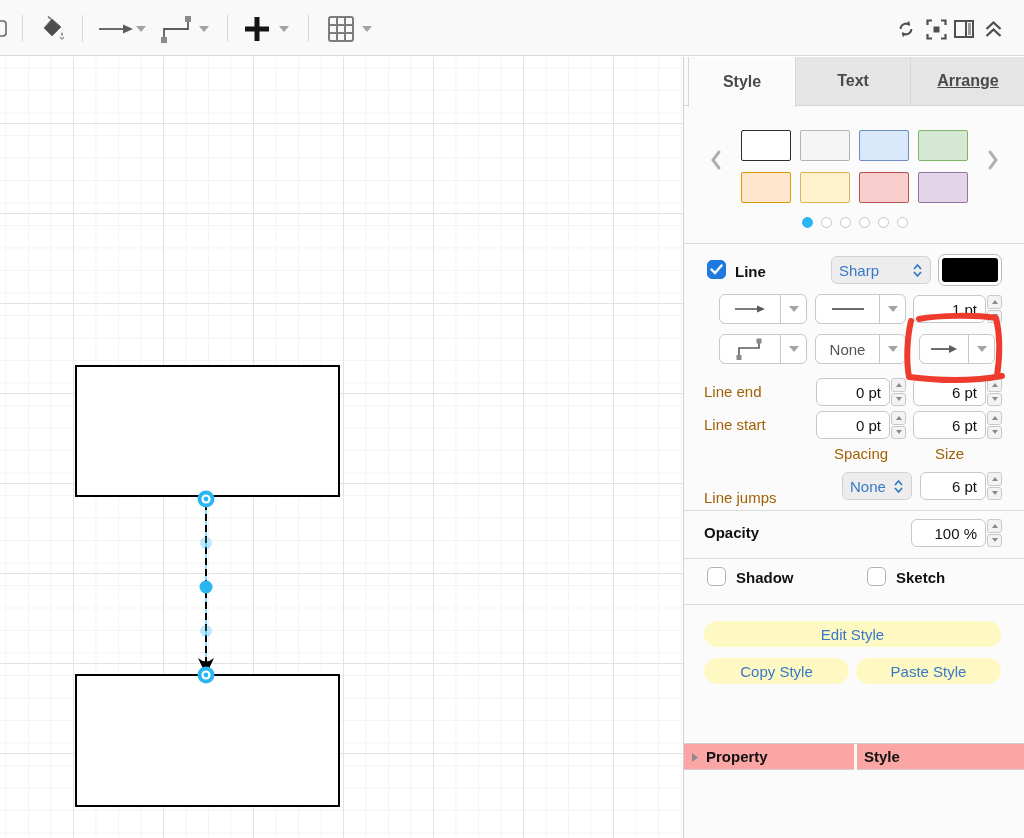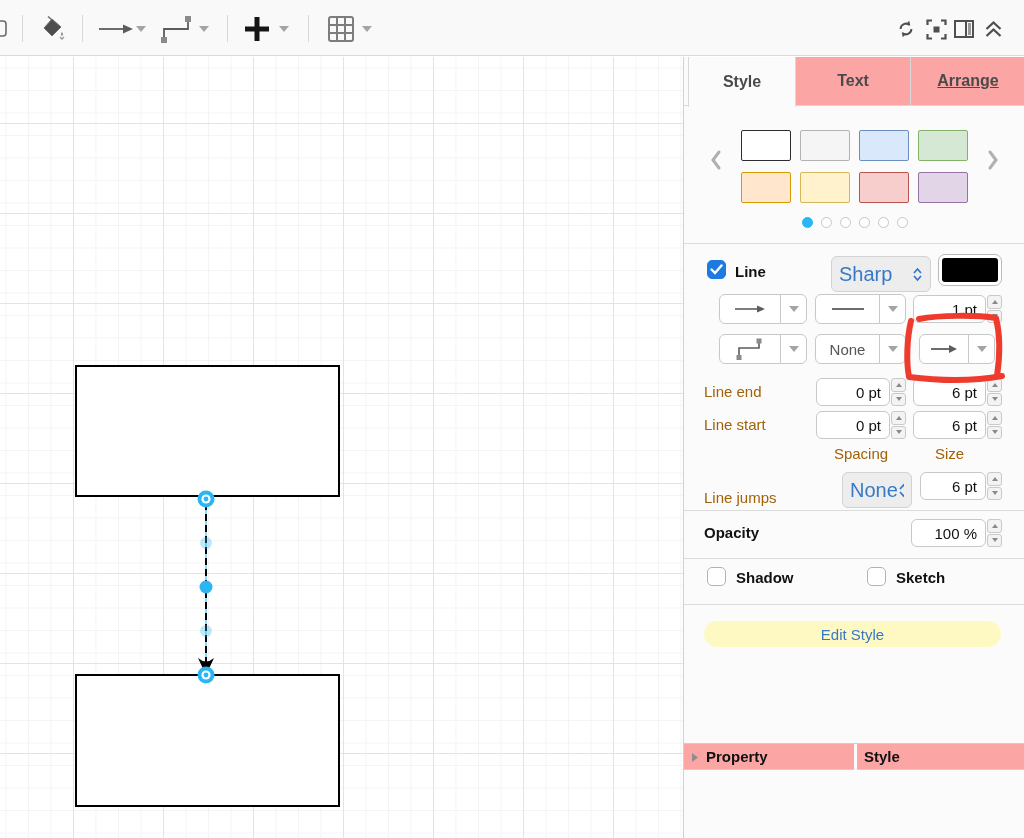--- a/index.html
+++ b/index.html
@@ -25,21 +25,21 @@
       linear-gradient(90deg, #f4f4f4 1px, transparent 1px);
     background-size:90px 90px, 90px 90px, 22.5px 22.5px, 22.5px 22.5px;
     background-position:73px 66px, 73px 66px, 5.5px 10.5px, 5.5px 10.5px; }
   .shape-rect { position:absolute; background:#fff; border:2px solid #000; }
 
   
   #panel { position:absolute; left:683px; top:57px; width:341px; height:781px;
     background:#fbfbfb; border-left:1px solid #d0d0d0; font-size:15px; color:#333; }
   .tabs { position:absolute; left:0; top:0; width:341px; height:49px;
     border-bottom:1px solid #d8d8d8; }
-  .tab { position:absolute; top:0; height:48px; background:#fca5a5;
+  .tab { position:absolute; top:0; height:48px; background:#e5e5e5;
     border-right:1px solid #d8d8d8; display:flex; align-items:center; justify-content:center;
     font-size:16px; font-weight:600; color:#4a4a4a; }
   .tab.active { height:50px; background:#fbfbfb; border-left:1px solid #d8d8d8; z-index:2; }
   .swatch { position:absolute; width:50px; height:31px; border-radius:2px; border:1.5px solid #999; }
   .nav-chev { position:absolute; width:16px; height:22px; color:#b0b0b0; }
   .dotrow { position:absolute; left:0; top:160px; width:341px; display:flex; gap:8px;
     justify-content:center; }
   .dot { width:11px; height:11px; border-radius:50%; border:1.5px solid #c6c6c6; background:#fff; }
   .dot.active { background:var(--accent,#5fc0f2); border-color:var(--accent,#5fc0f2); }
   .hr { position:absolute; left:0; width:341px; height:1px; background:#dcdcdc; }
@@ -57,23 +57,23 @@
   .tri-up { width:0; height:0; border-left:3.5px solid transparent; border-right:3.5px solid transparent;
     border-bottom:4.5px solid #8a8a8a; }
   .tri-down { width:0; height:0; border-left:3.5px solid transparent; border-right:3.5px solid transparent;
     border-top:4.5px solid #8a8a8a; }
   .split { position:absolute; height:30px; background:#fff; border:1px solid #c8c8c8;
     border-radius:6px; display:flex; }
   .split .main { flex:1; display:flex; align-items:center; justify-content:center;
     color:#555; font-size:15px; }
   .split .dd { flex:0 0 26px; border-left:1px solid #c8c8c8; display:flex;
     align-items:center; justify-content:center; }
-  .select { position:absolute; height:36px; background:#ededed; border:1px solid #d2d2d2;
+  .select { position:absolute; height:28px; background:#ededed; border:1px solid #d2d2d2;
     border-radius:6px; color:var(--link,#3779c7); display:flex; align-items:center;
-    justify-content:space-between; padding:0 7px; font-size:20px; }
+    justify-content:space-between; padding:0 7px; font-size:15px; }
   .pill { position:absolute; height:26px; background:#fef9c3; border-radius:13px;
     color:var(--link,#3779c7); display:flex; align-items:center; justify-content:center;
     font-size:15px; }
   .prop-head { position:absolute; left:0; width:341px; height:27px; background:#fca5a5;
     border-top:1px solid #cfcfcf; border-bottom:1px solid #cfcfcf;
     font-weight:700; color:#111; }
   .colorbox { position:absolute; background:#fff; border:1px solid #b9b9b9; border-radius:7px;
     padding:3px; }
   .colorbox .inner { width:100%; height:100%; background:#000; border-radius:3px; }
 
@@ -403,20 +403,22 @@
   <div class="hr" style="top:501px;"></div>
 
   <div class="cb" style="left:23px; top:510px;"></div>
   <div class="lbl blbl" style="left:52px; top:512px;">Shadow</div>
   <div class="cb" style="left:183px; top:510px;"></div>
   <div class="lbl blbl" style="left:212px; top:512px;">Sketch</div>
 
   <div class="hr" style="top:547px;"></div>
 
   <div class="pill" style="left:20px; top:564px; width:297px;">Edit Style</div>
+  <div class="pill" style="left:20px; top:601px; width:145px;">Copy Style</div>
+  <div class="pill" style="left:172px; top:601px; width:145px;">Paste Style</div>
 
   <div class="prop-head" style="top:686px;">
     <svg class="abs" style="left:7px; top:8px;" width="8" height="11">
       <path d="M1 1 L7 5.5 L1 10 Z" fill="#8d8d8d"></path>
     </svg>
     <span class="abs" style="left:22px; top:4px;">Property</span>
     <span class="abs" style="left:170px; top:0; width:3px; height:27px; background:#fbfbfb;"></span>
     <span class="abs" style="left:180px; top:4px;">Style</span>
   </div>
 </div>

